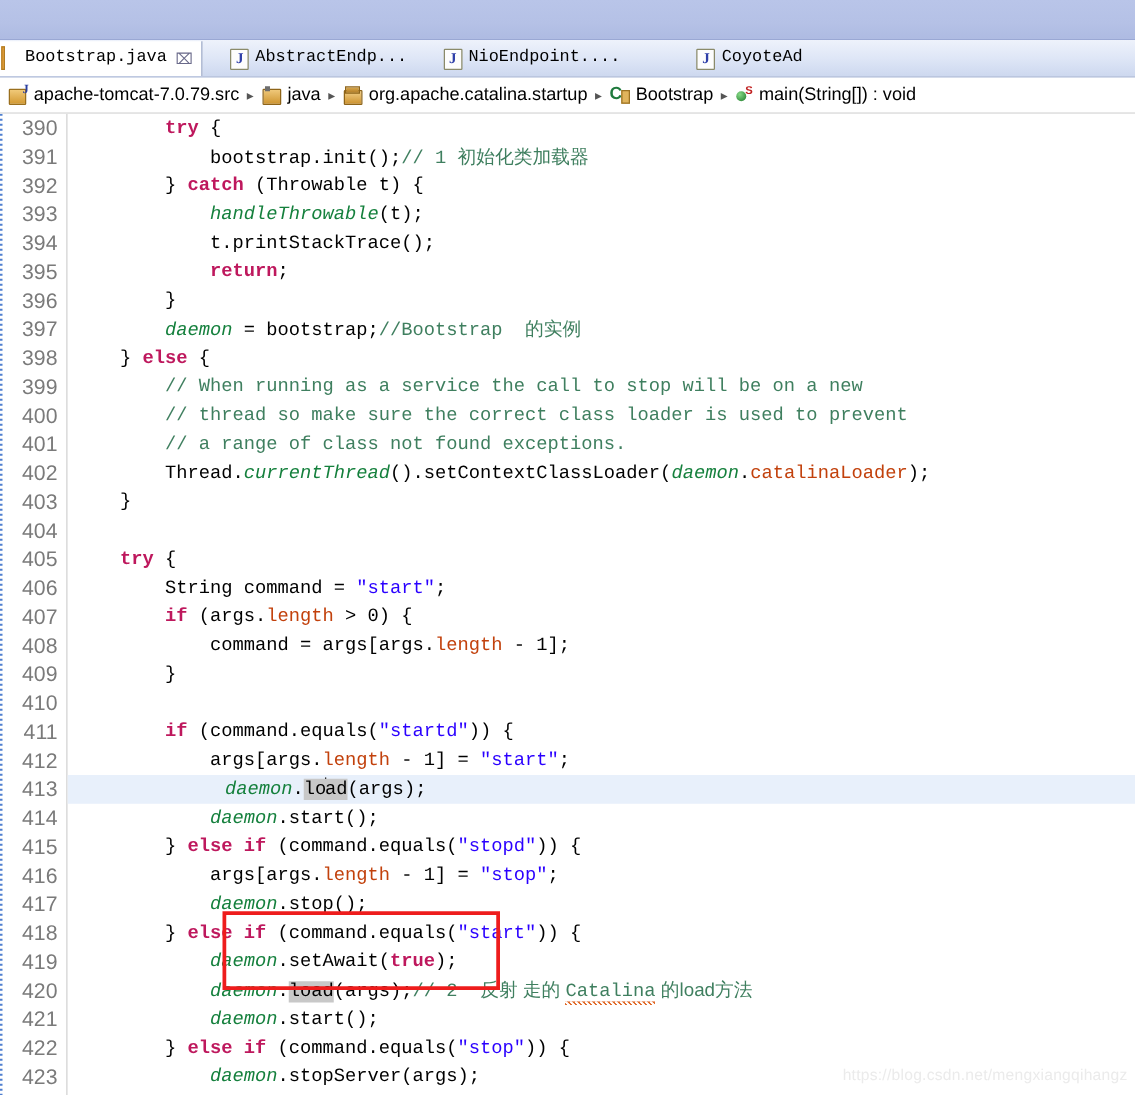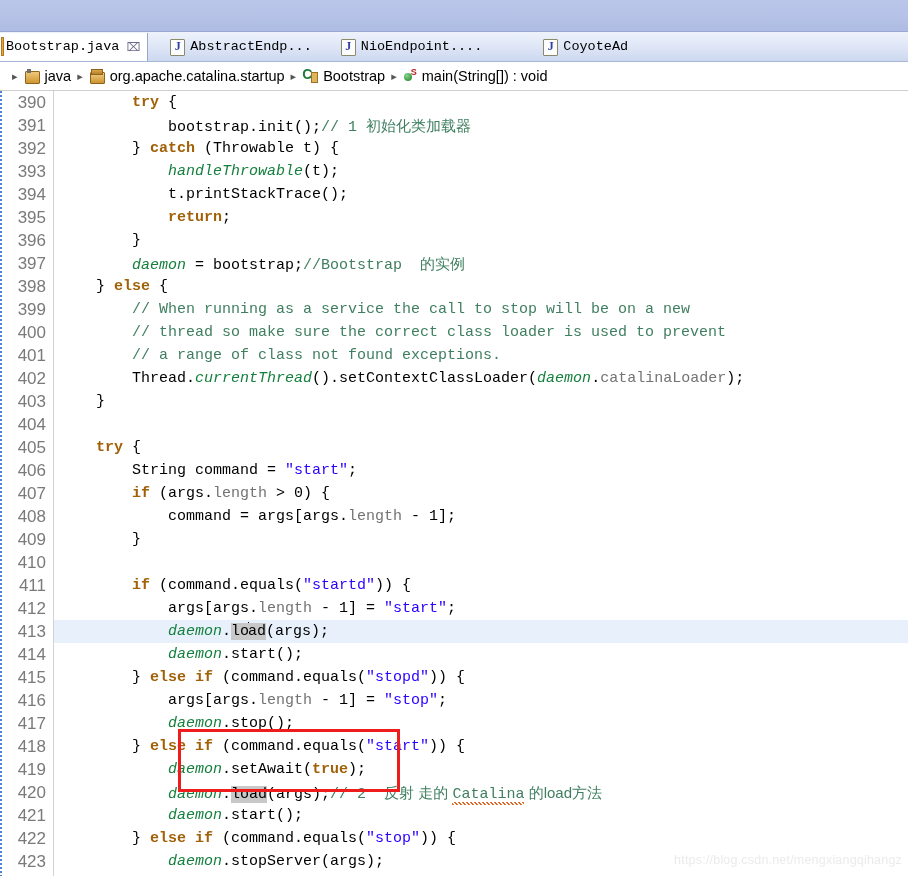--- a/index.html
+++ b/index.html
@@ -53,21 +53,21 @@
     font-size: 13.5px;
     color: #000000;
     white-space: nowrap;
     box-sizing: border-box;
     position: relative;
   }
   .tab.active {
     background: #ffffff;
     border-right: 1px solid #9aa8c8;
     border-top: none;
-    padding-left: 6px;
+    padding-left: 20px;
     text-align: center;
   }
   .tab.active::before {
     content: "";
     position: absolute;
     left: 1px; top: 4px; bottom: 5px;
     width: 3px;
     background: #e8a33d;
     border: 1px solid #b07b22;
     box-sizing: border-box;
@@ -233,30 +233,30 @@
   }
   .ln, .cl {
     height: 23px;
     line-height: 23px;
     white-space: pre;
     box-sizing: border-box;
   }
   .cl.hl {
     background: #e8f0fb;
     margin-left: -6px;
-    padding-left: 6px;
+    padding-left: 18px;
     width: calc(100% + 6px);
   }
 
   
-  .kw   { color: #a16207; font-weight: bold; }
+  .kw   { color: #be185d; font-weight: bold; }
   .str  { color: #2a00ff; }
   .cmt  { color: #3f7f5f; }
   .fld  { color: #15803d; font-style: italic; }
-  .fldn { color: #737373; }
+  .fldn { color: #c2410c; }
   .plain{ color: #000000; }
   .sel  { background: #c8c8c8; }
   .caret {
     display:inline-block;
     width:0; border-left:1px solid #000;
     height:16px; vertical-align:-3px;
     margin:0 -1px;
   }
   .squig {
     border-bottom: 2px solid transparent;
@@ -317,20 +317,24 @@
     <div class="tab-spacer"></div>
     <div class="tab-spacer"></div>
     <div class="tab-spacer"></div>
     <div class="tab inactive">
       <span class="tab-icon"></span>
       <span class="tab-label">CoyoteAd</span>
     </div>
   </div>
 
   <div class="breadcrumb">
+    <div class="crumb">
+      <span class="ci ci-proj"></span>
+      <span class="crumb-label">apache-tomcat-7.0.79.src</span>
+    </div>
     <span class="crumb-sep">▸</span>
     <div class="crumb">
       <span class="ci ci-pkgroot"></span>
       <span class="crumb-label">java</span>
     </div>
     <span class="crumb-sep">▸</span>
     <div class="crumb">
       <span class="ci ci-pkg"></span>
       <span class="crumb-label">org.apache.catalina.startup</span>
     </div>

